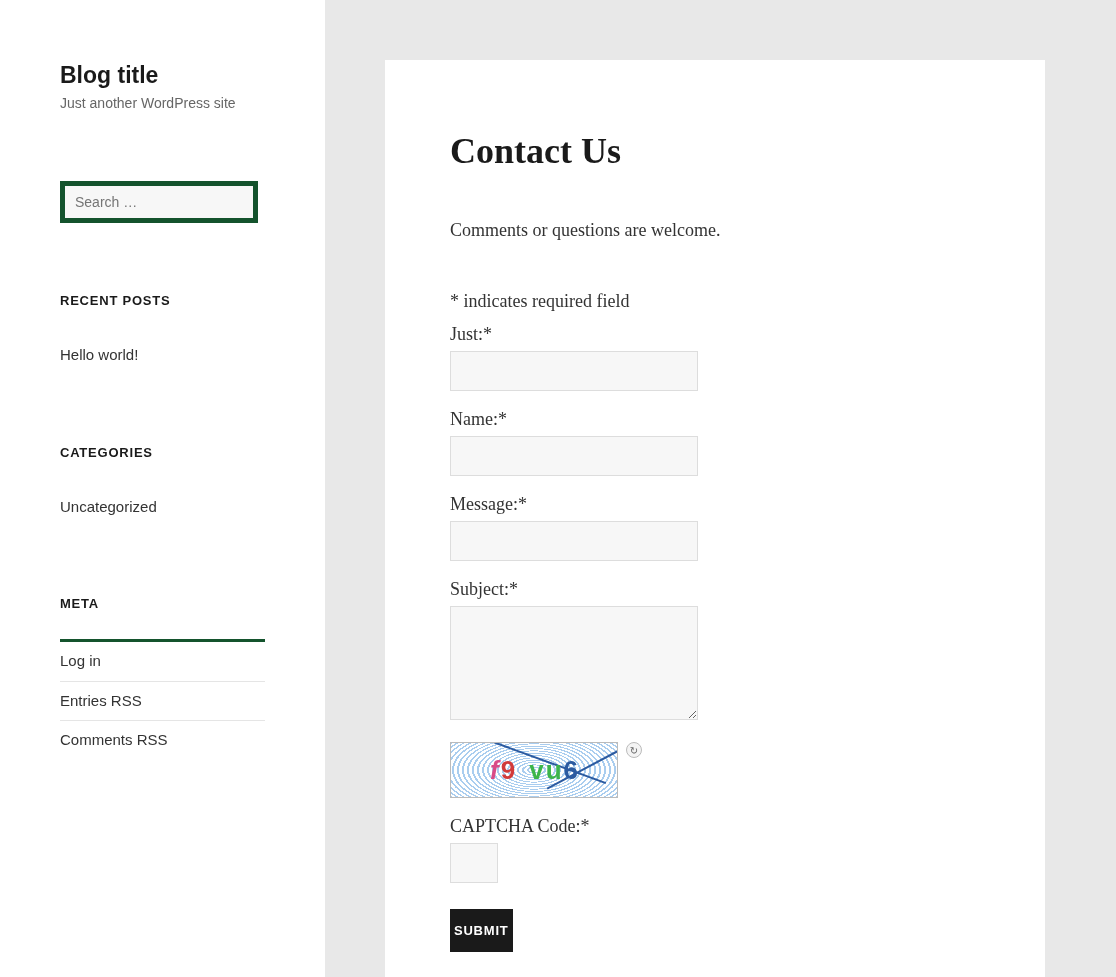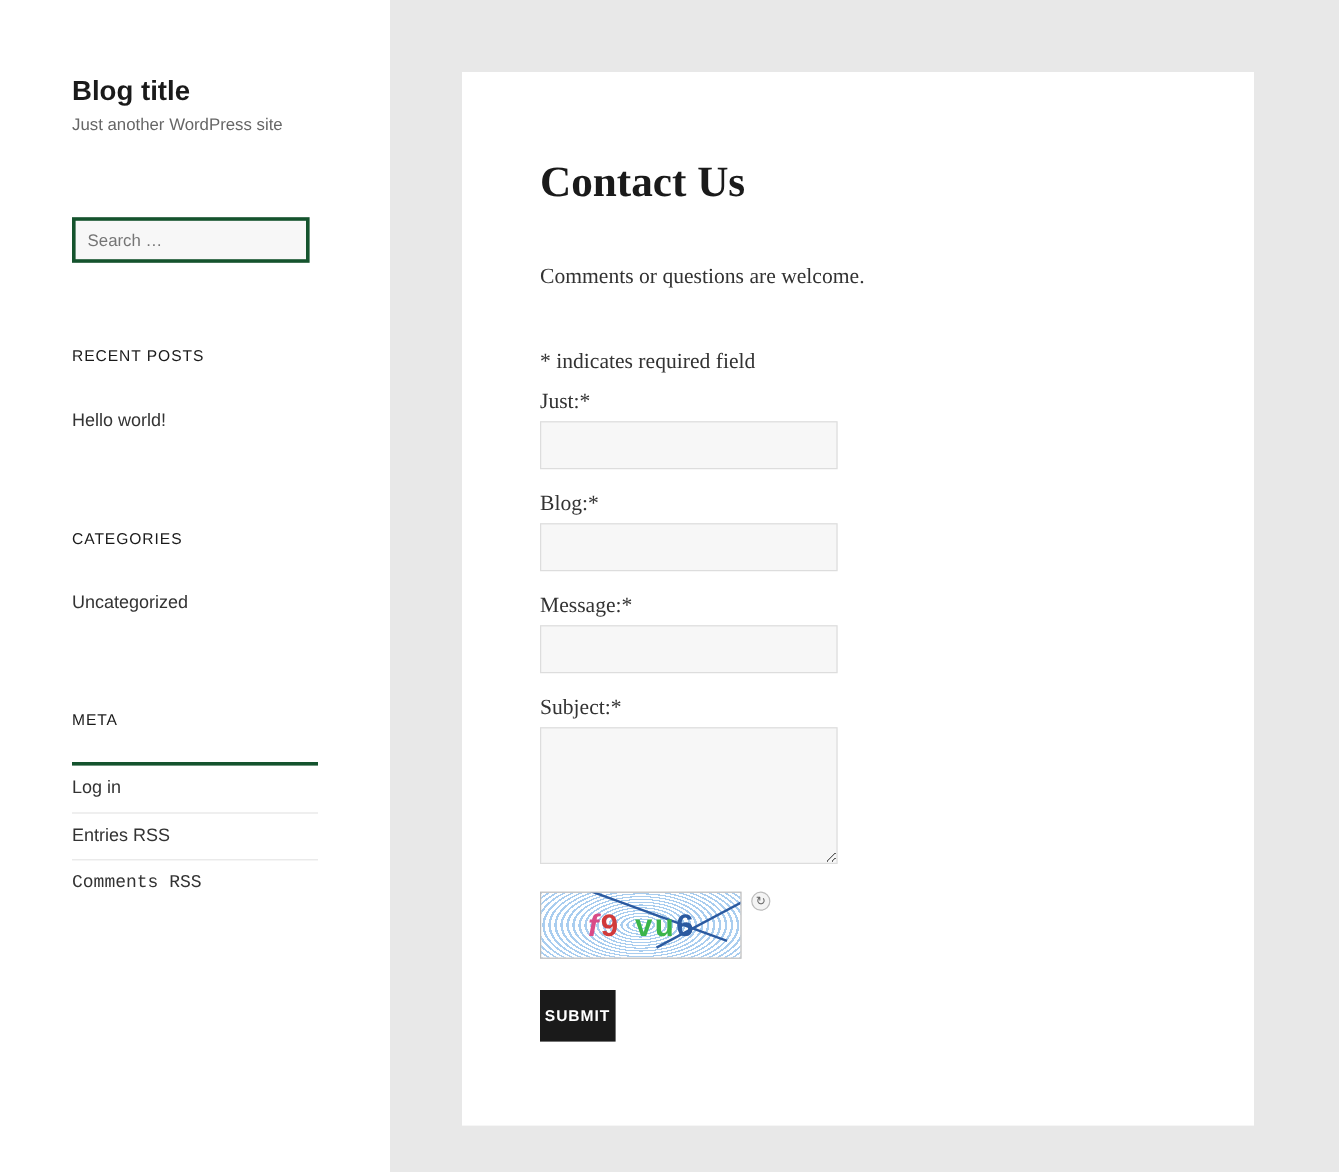--- a/index.html
+++ b/index.html
@@ -44,30 +44,30 @@
     }
     .search-form {
       margin-top: 70px;
     }
     .search-input {
       width: 198px;
       padding: 8px 10px;
       font-size: 14px;
       font-family: -apple-system, BlinkMacSystemFont, 'Segoe UI', Helvetica, Arial, sans-serif;
       background: #f7f7f7;
-      border: 3px solid #14532d;
+      border: 5px solid #14532d;
       color: #555;
     }
     .widget {
       margin-top: 70px;
     }
     .widget-title {
       font-family: -apple-system, BlinkMacSystemFont, 'Segoe UI', Helvetica, Arial, sans-serif;
       font-size: 13px;
-      font-weight: 400;
+      font-weight: 700;
       letter-spacing: 0.06em;
       color: #1a1a1a;
       text-transform: uppercase;
       margin-bottom: 28px;
     }
     .widget ul {
       list-style: none;
     }
     .widget ul li {
       font-family: -apple-system, BlinkMacSystemFont, 'Segoe UI', Helvetica, Arial, sans-serif;
@@ -77,21 +77,20 @@
       padding: 8px 0;
     }
     .meta-list li {
       border-bottom: 1px solid #e5e5e5;
     }
     .meta-list li:first-child {
       border-top: 3px solid #14532d;
     }
     .meta-list li:last-child {
       border-bottom: none;
-      font-family: Liberation Mono, monospace;
     }
     .widget a {
       color: #333;
       text-decoration: none;
     }
     .page-title {
       font-family: Georgia, 'Times New Roman', serif;
       font-size: 36px;
       font-weight: 700;
       color: #1a1a1a;
@@ -254,21 +253,21 @@
     <h1 class="page-title">Contact Us</h1>
     <p class="intro-text">Comments or questions are welcome.</p>
     <p class="required-note">* indicates required field</p>
 
     <div class="form-field">
       <label class="form-label">Just:*</label>
       <input type="text" class="text-input" style="">
     </div>
 
     <div class="form-field">
-      <label class="form-label">Blog:*</label>
+      <label class="form-label">Name:*</label>
       <input type="text" class="text-input" style="">
     </div>
 
     <div class="form-field">
       <label class="form-label">Message:*</label>
       <input type="text" class="text-input" style="">
     </div>
 
     <div class="form-field">
       <label class="form-label">Subject:*</label>
@@ -284,16 +283,20 @@
           <span class="cap-char" style="color:#d13a3a;">9</span>
           <span style="width:10px"></span>
           <span class="cap-char" style="color:#3bb54a;">v</span>
           <span class="cap-char" style="color:#3bb54a;">u</span>
           <span class="cap-char" style="color:#2b5aa0;">6</span>
         </div>
       </div>
       <div class="captcha-refresh">↻</div>
     </div>
 
+    <div class="form-field">
+      <label class="form-label">CAPTCHA Code:*</label>
+      <input type="text" class="captcha-input" style="">
+    </div>
 
     <button class="submit-btn">SUBMIT</button>
   </article>
 </main>
 
 </body></html>

